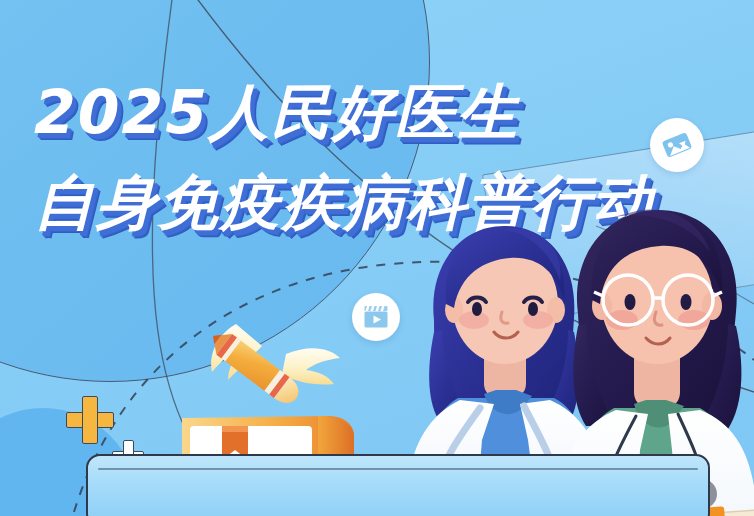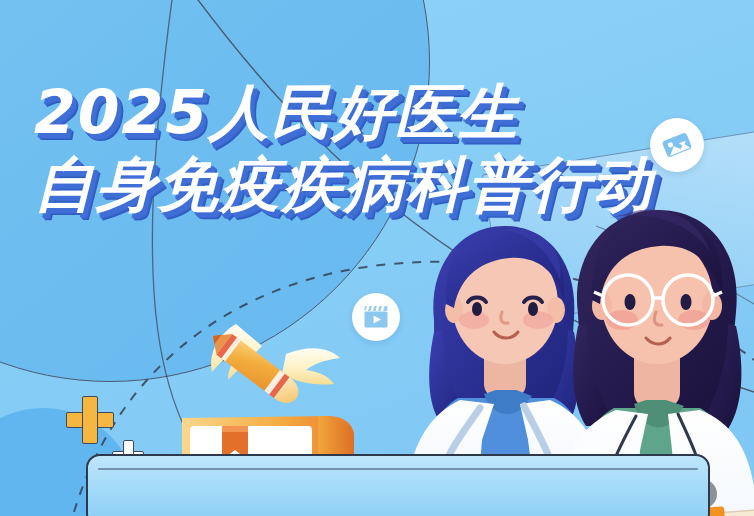--- a/index.html
+++ b/index.html
@@ -69,21 +69,21 @@
     letter-spacing:2px;
     white-space:nowrap;
     line-height:1;
     text-shadow:
        3px 4px 0 #3f6fd6,
        4px 5px 0 #3f6fd6,
        5px 6px 0 #3563c9,
        6px 7px 0 #2f5cc0;
   }
   #title-line-1{font-size:60px;}
-  #title-line-2{font-size:60px;margin-top:12px;font-style:italic;}
+  #title-line-2{font-size:60px;margin-top:30px;font-style:italic;}
 
   
   .badge{
     position:absolute;
     border-radius:50%;
     background:#ffffff;
     display:flex;align-items:center;justify-content:center;
     box-shadow:0 2px 6px rgba(40,90,150,.18);
     z-index:7;
   }

